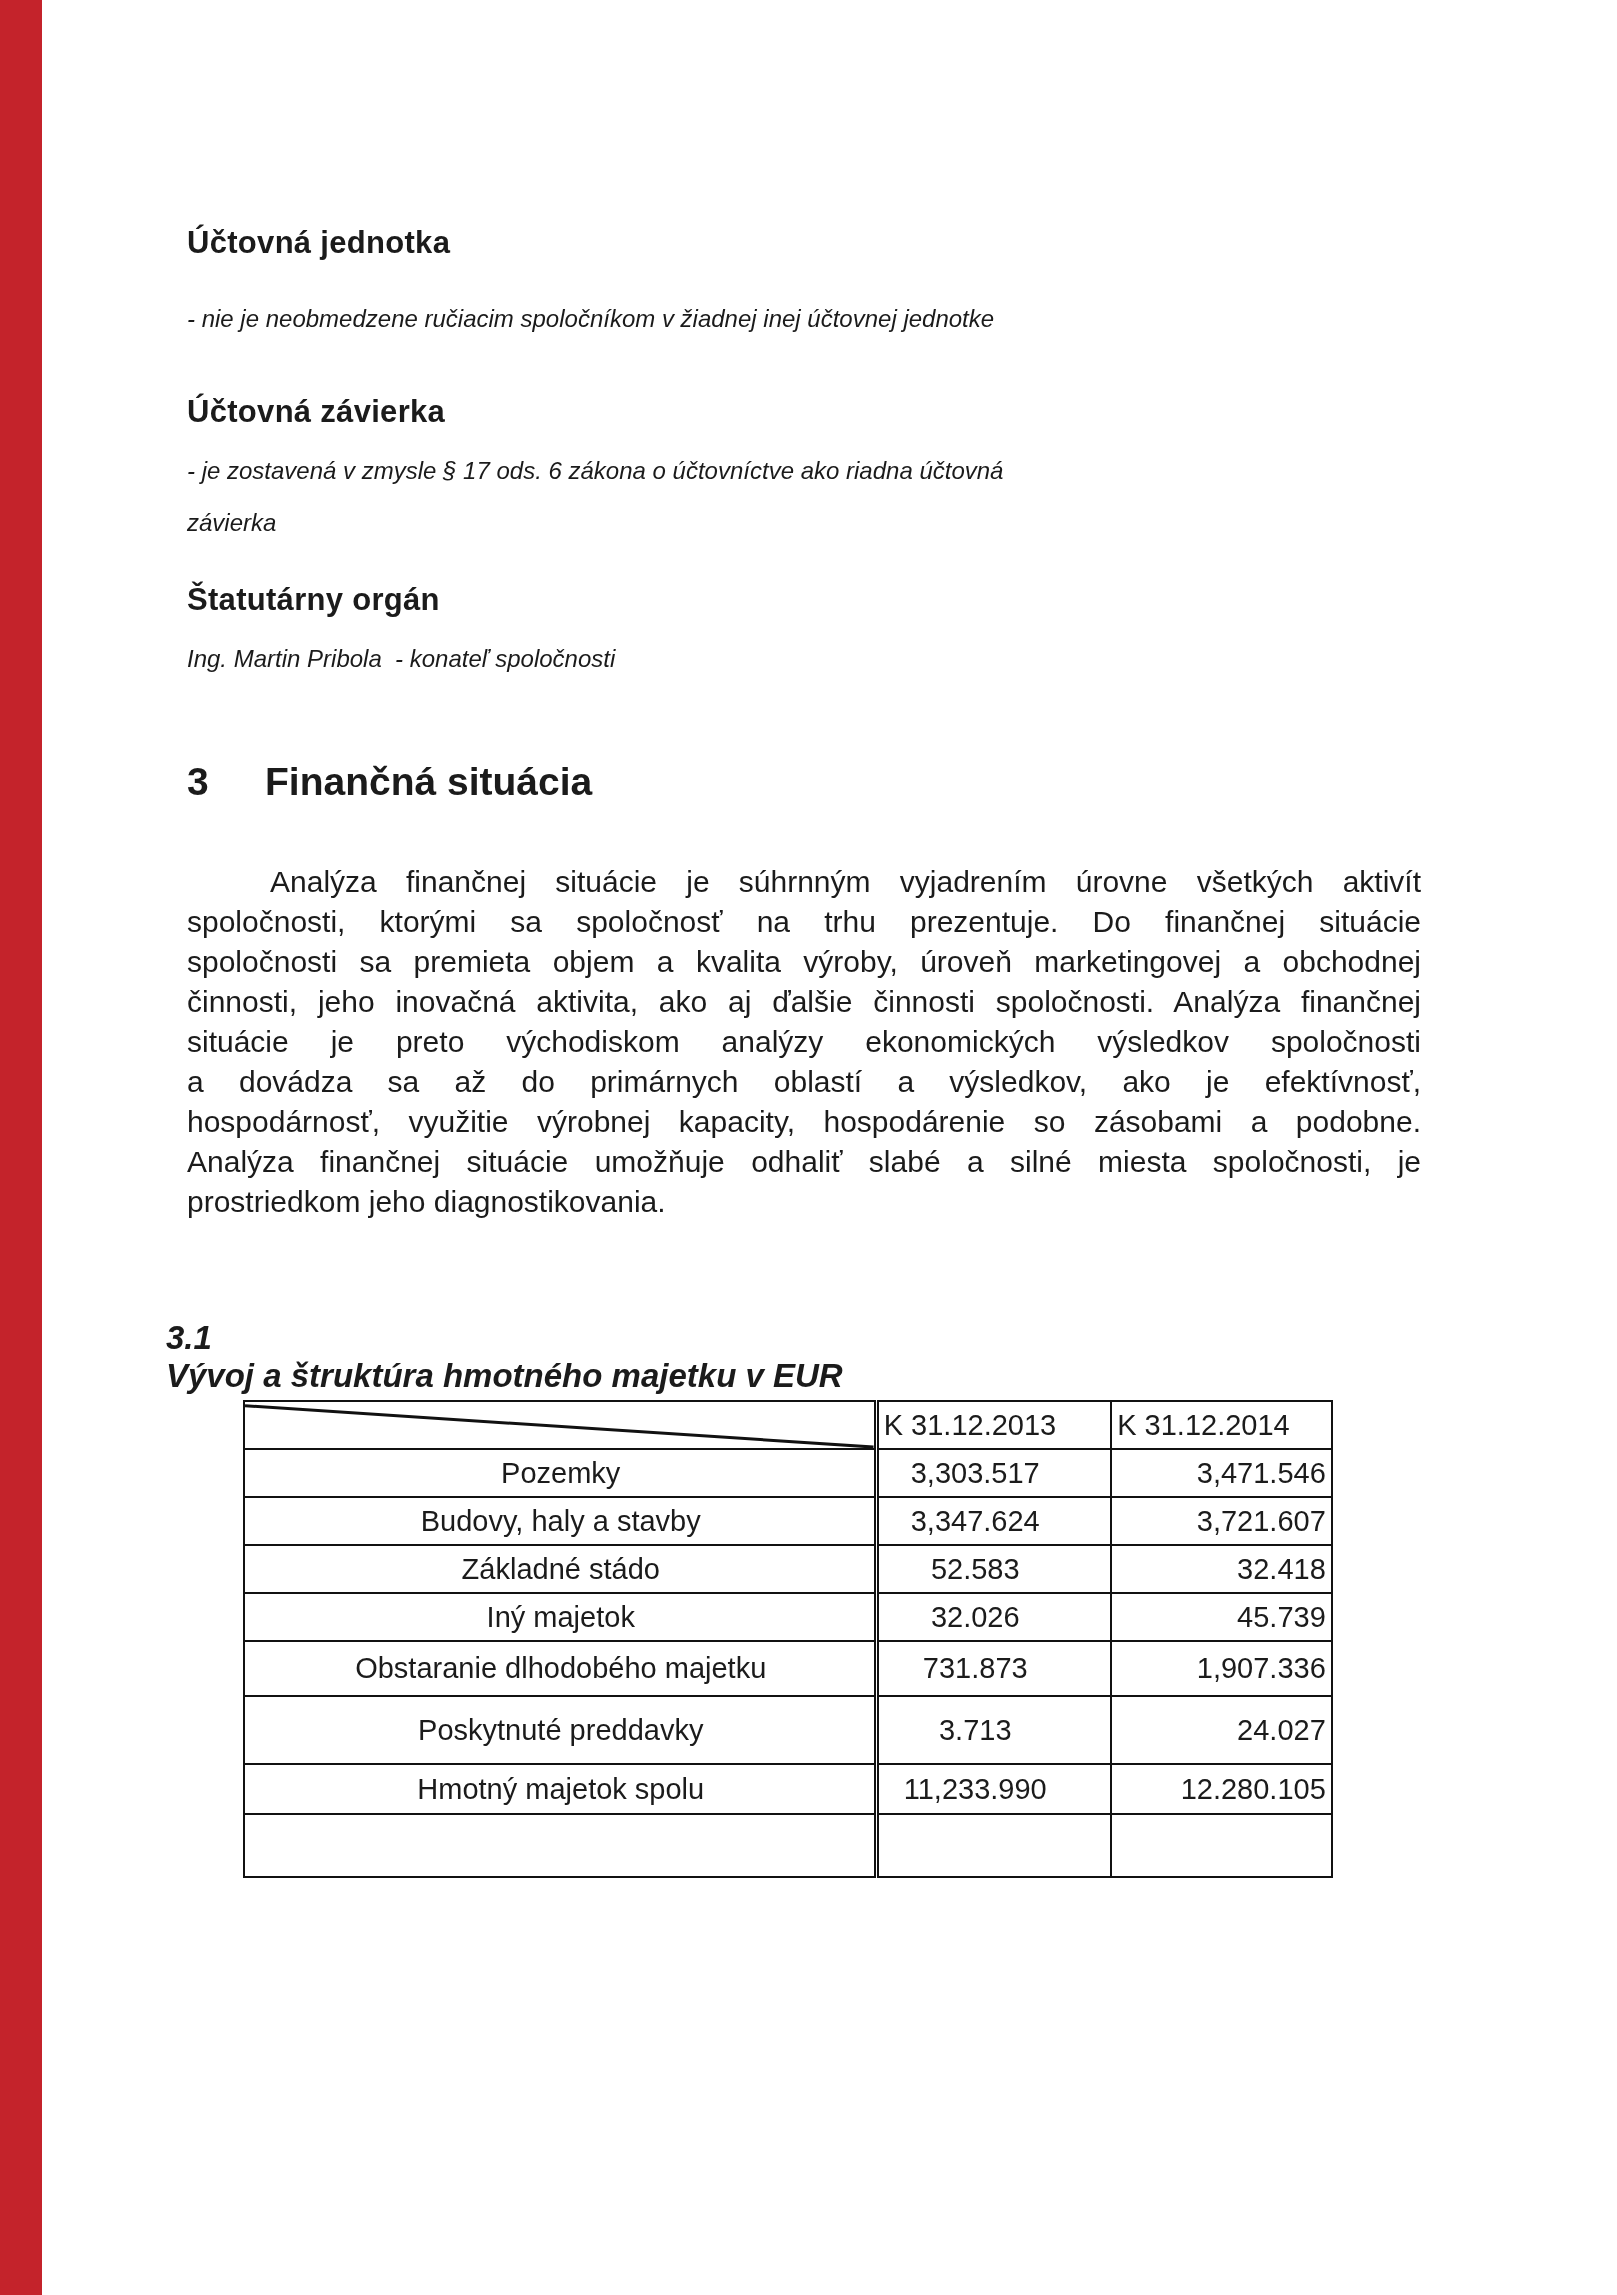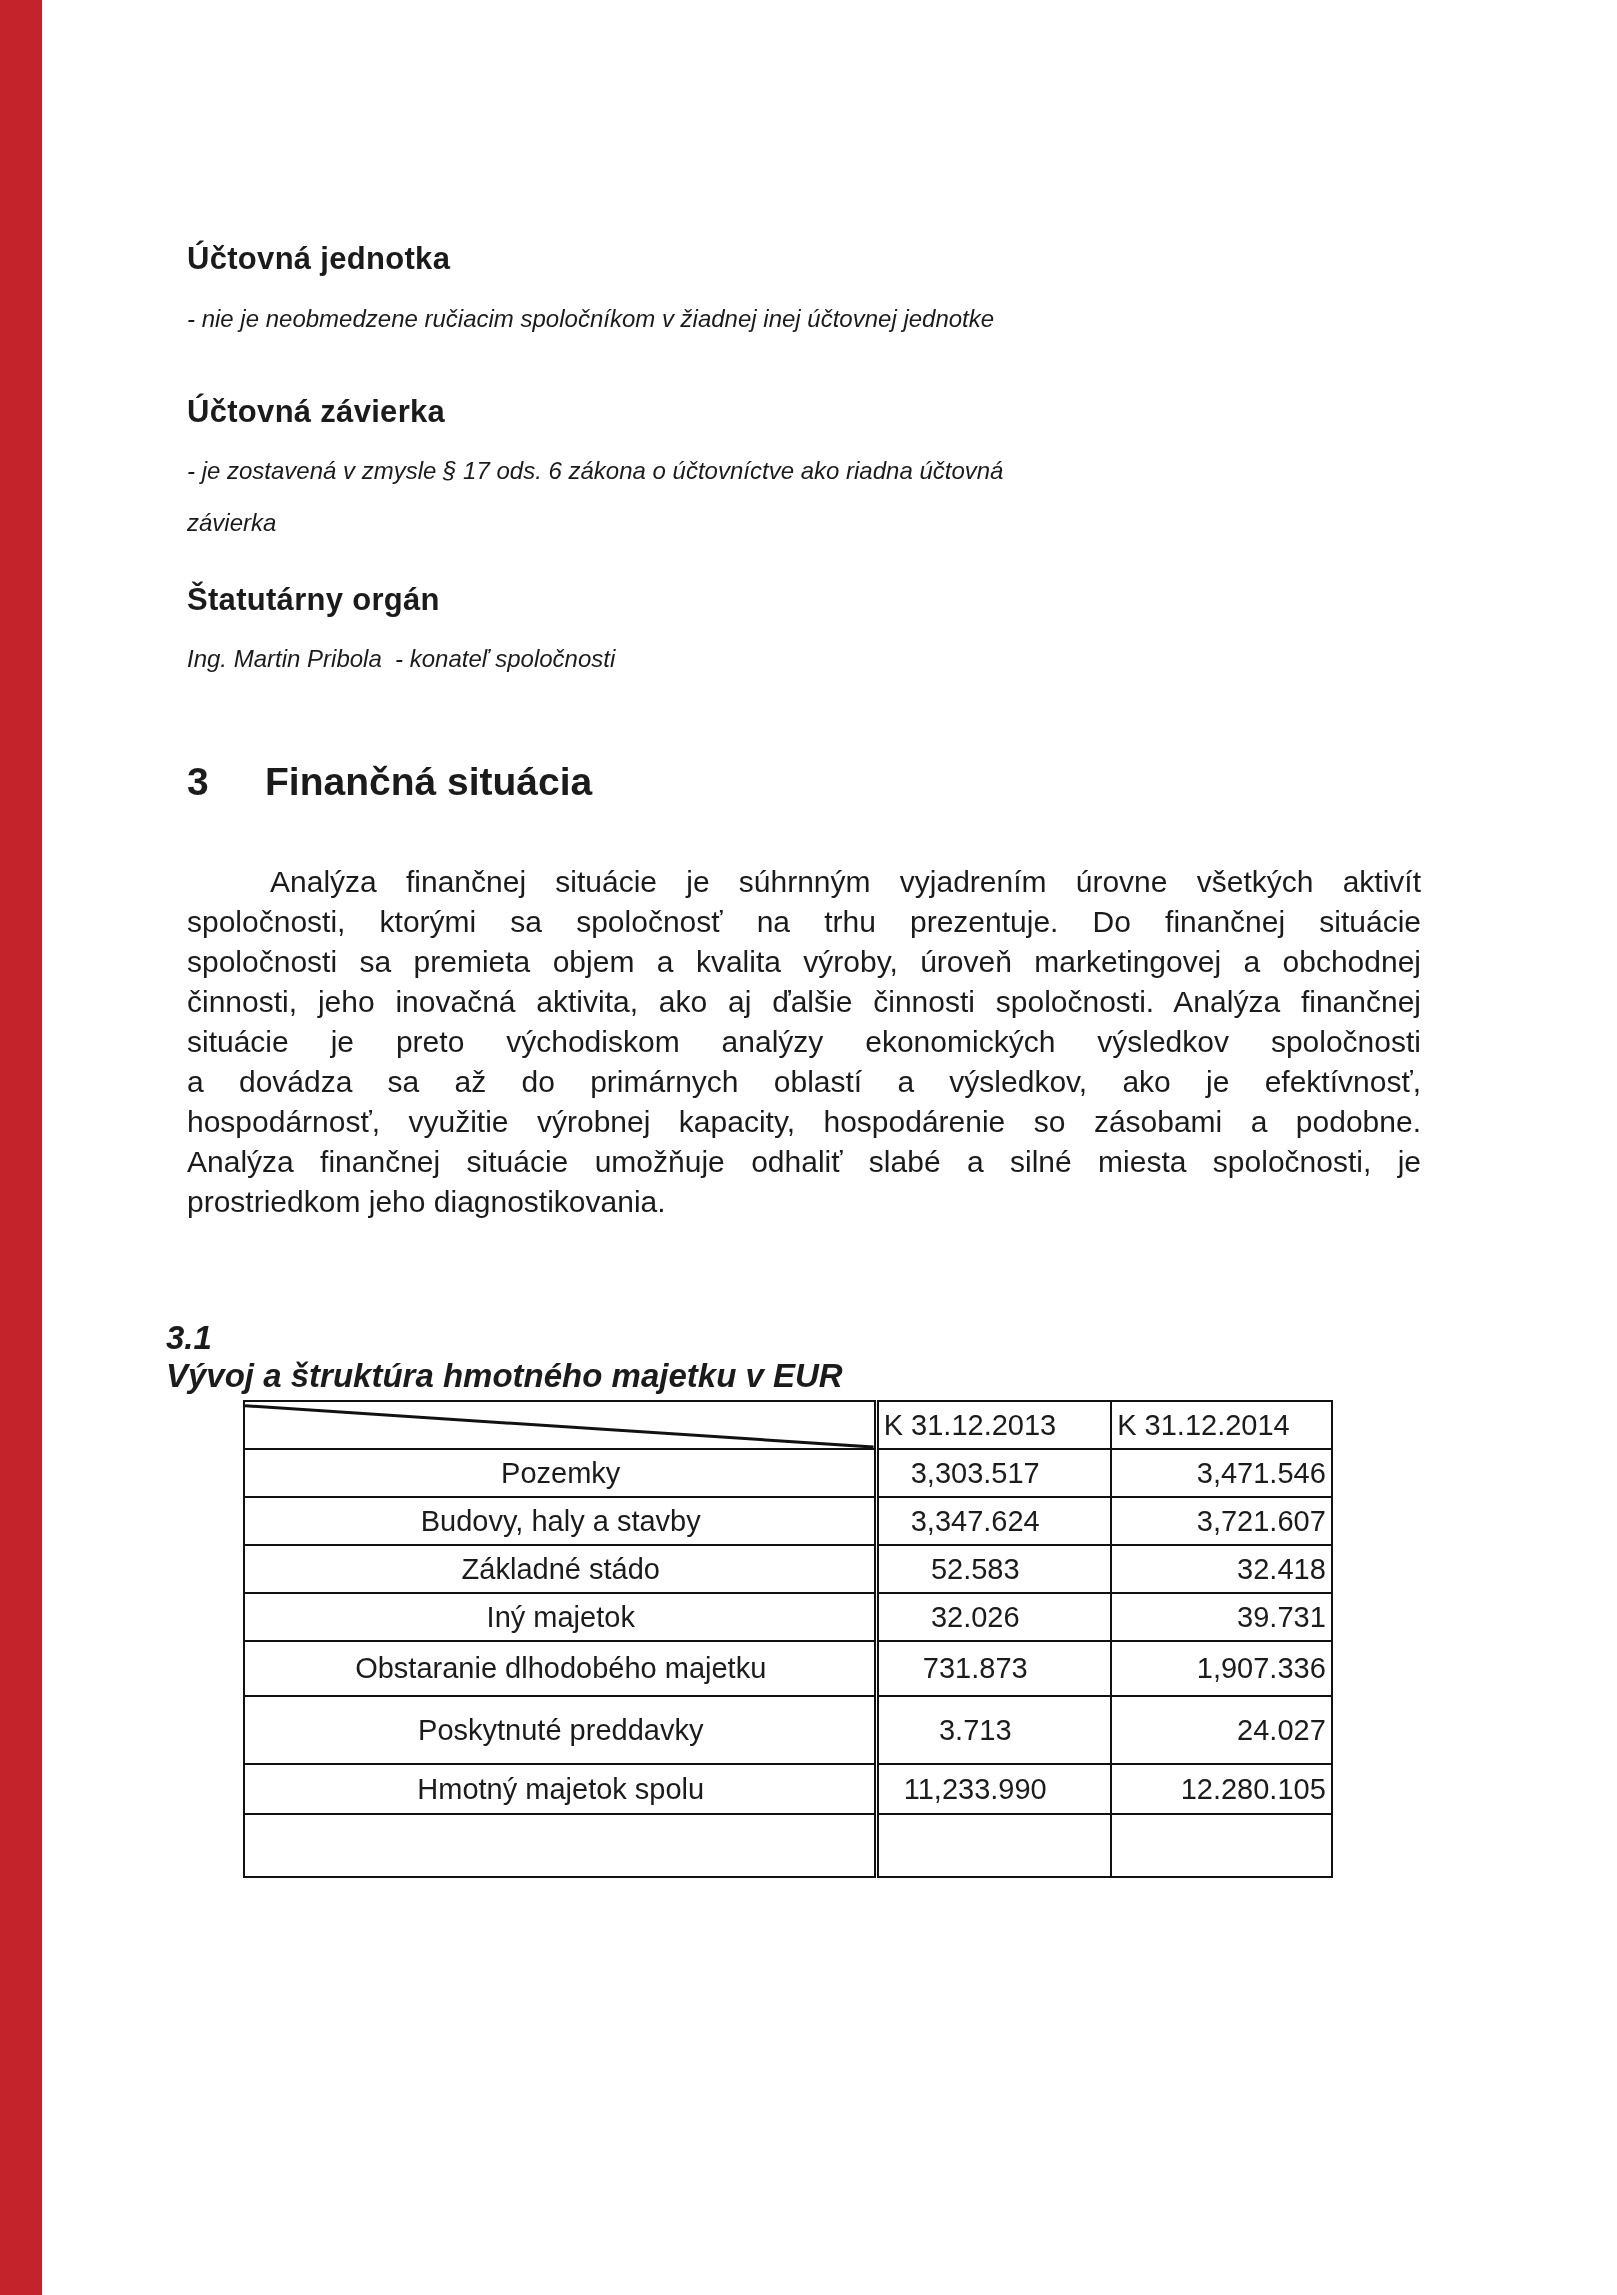--- a/index.html
+++ b/index.html
@@ -54,21 +54,21 @@
   tr.r-spolu td { height: 50px; }
   tr.r-empty td { height: 63px; }
   .diag-cell { position: relative; }
   .diag-cell svg { position: absolute; left: 0; top: 0; width: 100%; height: 100%; display: block; }
 </style>
 </head>
 <body>
 
 <div class="stripe" style="background:#c4232b;"></div>
 
-<div class="abs h-small" style="left:187px; top:241px;">Účtovná jednotka</div>
+<div class="abs h-small" style="left:187px; top:225px;">Účtovná jednotka</div>
 <div class="abs body-text" style="left:187px; top:293px; width:1278px;">- nie je neobmedzene ručiacim spoločníkom v žiadnej inej účtovnej jednotke</div>
 
 <div class="abs h-small" style="left:187px; top:394px;">Účtovná závierka</div>
 <div class="abs" style="left:187px; top:445px; width:1278px;">
   <div class="body-text">- je zostavená v zmysle § 17 ods. 6 zákona o účtovníctve ako riadna účtovná</div>
   <div class="body-text">závierka</div>
 </div>
 
 <div class="abs h-small" style="left:187px; top:582px;">Štatutárny orgán</div>
 <div class="abs body-text" style="left:187px; top:633px; width:1278px;">Ing. Martin Pribola  - konateľ spoločnosti</div>
@@ -122,21 +122,21 @@
       <td class="v14">3,721.607</td>
     </tr>
     <tr class="r-data">
       <td class="lbl">Základné stádo</td>
       <td class="v13">52.583</td>
       <td class="v14">32.418</td>
     </tr>
     <tr class="r-data">
       <td class="lbl">Iný majetok</td>
       <td class="v13">32.026</td>
-      <td class="v14">39.731</td>
+      <td class="v14">45.739</td>
     </tr>
     <tr class="r-obst">
       <td class="lbl">Obstaranie dlhodobého majetku</td>
       <td class="v13">731.873</td>
       <td class="v14">1,907.336</td>
     </tr>
     <tr class="r-posk">
       <td class="lbl">Poskytnuté preddavky</td>
       <td class="v13">3.713</td>
       <td class="v14">24.027</td>

